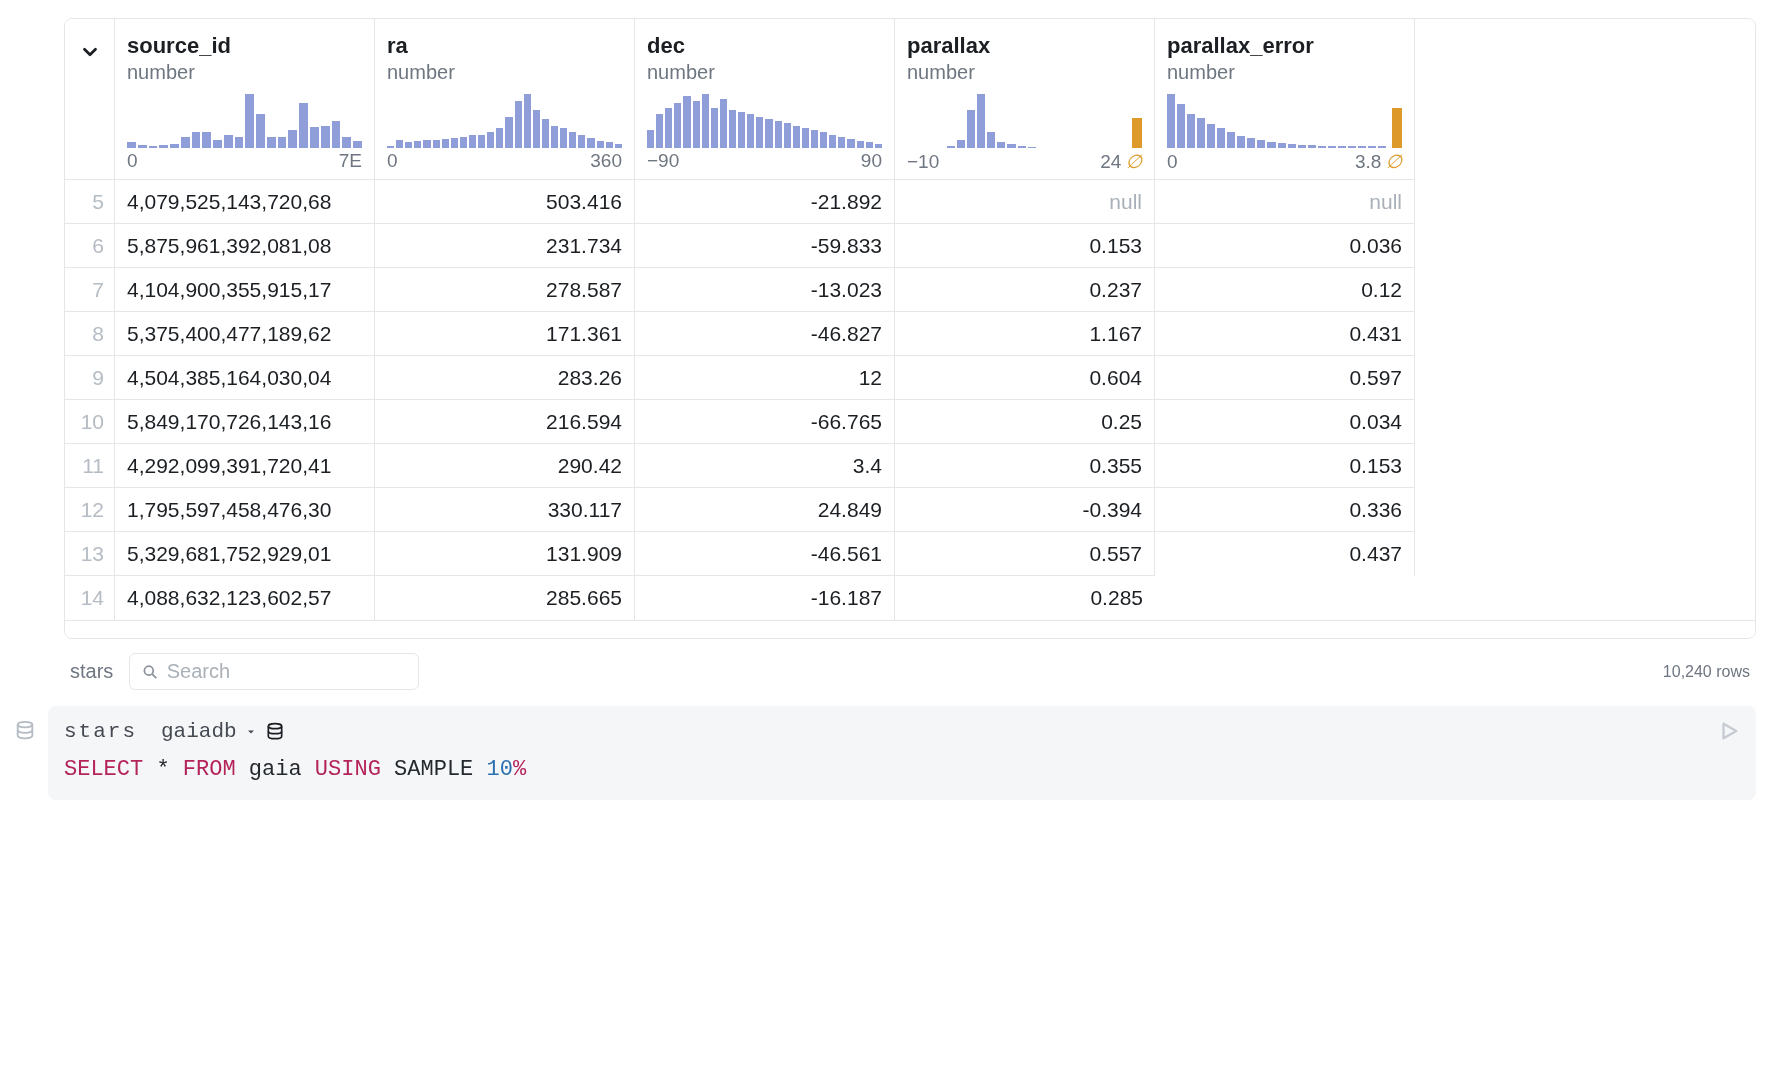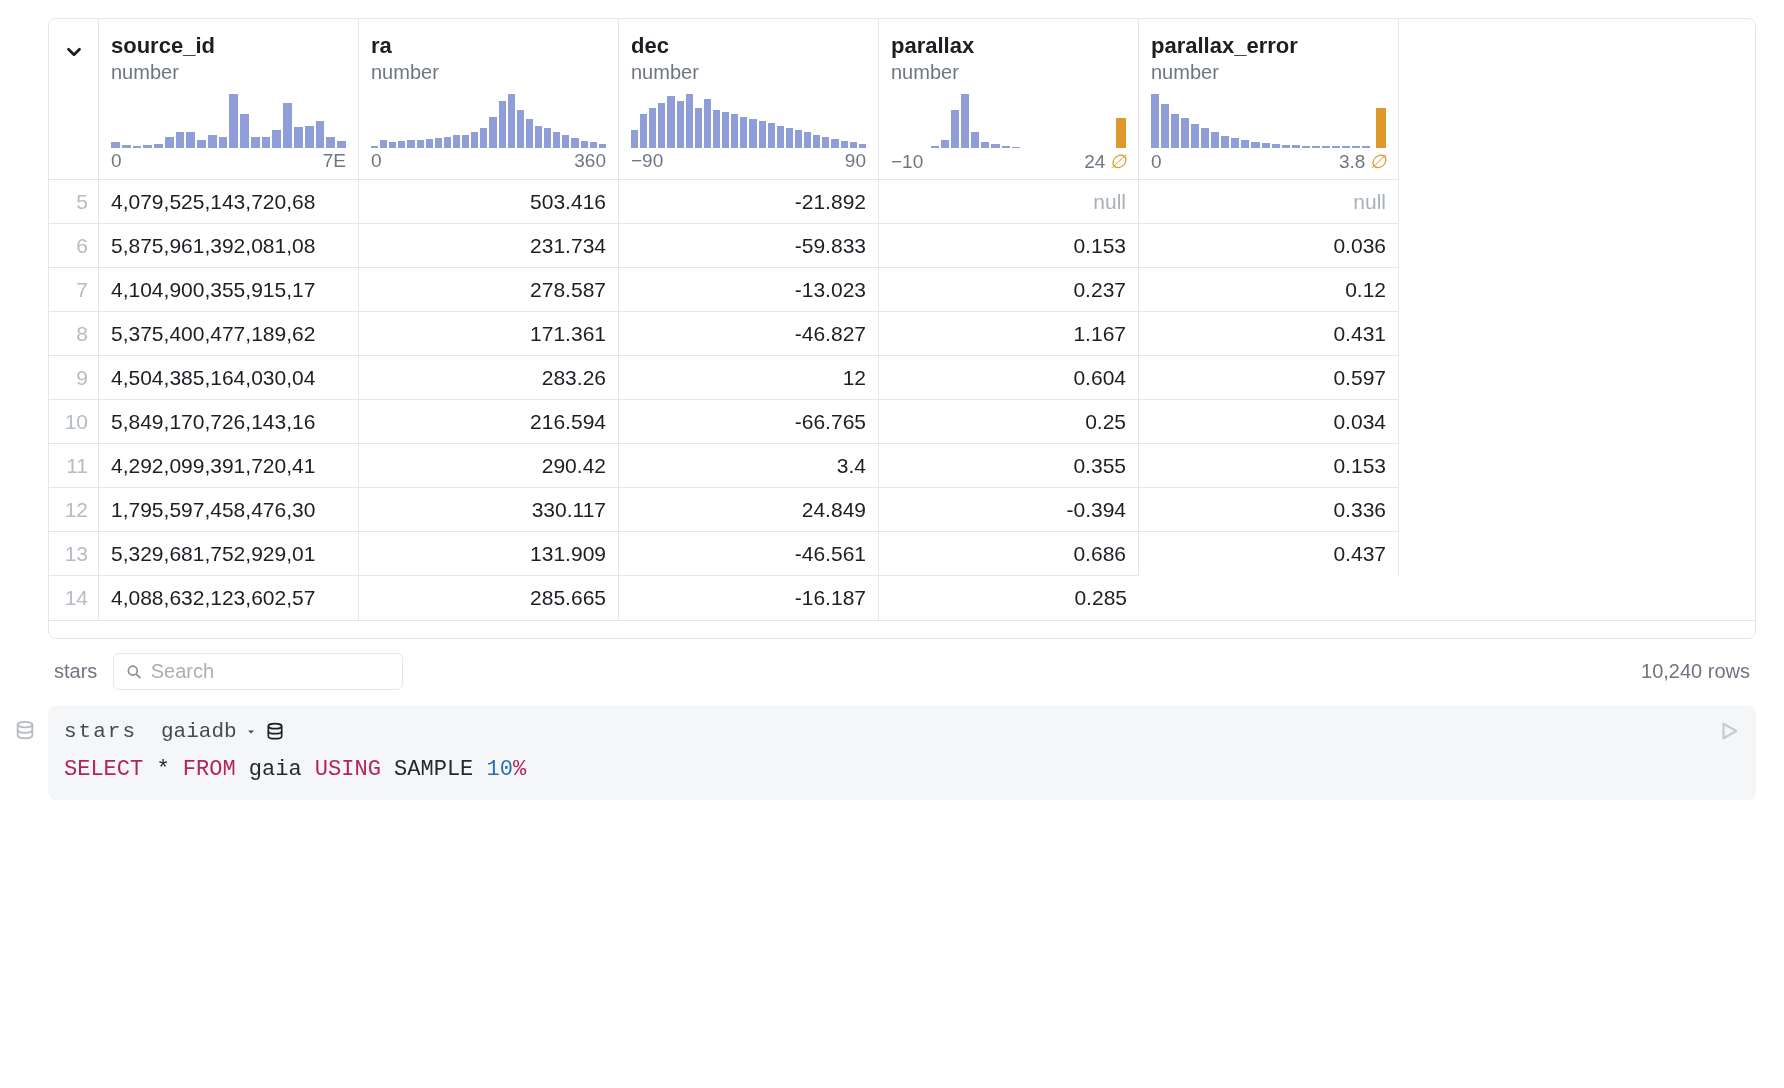--- a/index.html
+++ b/index.html
@@ -3,21 +3,21 @@
 <meta charset="utf-8">
 <style>
   * { box-sizing: border-box; margin: 0; padding: 0; }
   body {
     font-family: -apple-system, BlinkMacSystemFont, "Segoe UI", Helvetica, Arial, sans-serif;
     background: #fff;
     color: #1b1f23;
     font-size: 20px;
     padding: 18px 28px 18px 0;
   }
-  .wrap { margin-left: 48px; }
+  .wrap { margin-left: 64px; }
   .table-card {
     border: 1px solid #e4e6e9;
     border-radius: 8px;
     overflow: hidden;
   }
   .grid {
     display: grid;
     grid-template-columns: 50px 260px 260px 260px 260px 260px;
     width: 100%;
     background: #fff;
@@ -82,21 +82,21 @@
   .search-box {
     display: flex; align-items: center; gap: 8px;
     border: 1px solid #e4e6e9; border-radius: 6px;
     padding: 6px 12px; width: 290px; background: #fff;
   }
   .search-box input {
     border: none; outline: none; font-size: 20px; width: 100%;
     color: #1b1f23; background: transparent;
   }
   .search-box input::placeholder { color: #a9b0b8; }
-  .rows-count { margin-left: auto; color: #6e7681; font-size: 20px; }
+  .rows-count { margin-left: auto; color: #6e7681; font-size: 16px; }
 
   .side-icon {
     position: absolute;
     left: 14px;
     color: #a9b0b8;
   }
 
   .sql-block {
     margin-top: 16px;
     background: #f5f6f8;
@@ -365,21 +365,21 @@
         <div class="row-cell idx">12</div>
         <div class="row-cell txt">1,795,597,458,476,30</div>
         <div class="row-cell num">330.117</div>
         <div class="row-cell num">24.849</div>
         <div class="row-cell num">-0.394</div>
         <div class="row-cell num">0.336</div>
         <div class="row-cell idx">13</div>
         <div class="row-cell txt">5,329,681,752,929,01</div>
         <div class="row-cell num">131.909</div>
         <div class="row-cell num">-46.561</div>
-        <div class="row-cell num">0.686</div>
+        <div class="row-cell num">0.557</div>
         <div class="row-cell num">0.437</div>
         <div class="row-cell idx">14</div>
         <div class="row-cell txt">4,088,632,123,602,57</div>
         <div class="row-cell num">285.665</div>
         <div class="row-cell num">-16.187</div>
         <div class="row-cell num">0.285</div>
       </div>
     <div class="spacer-row"></div>
   </div>
 

